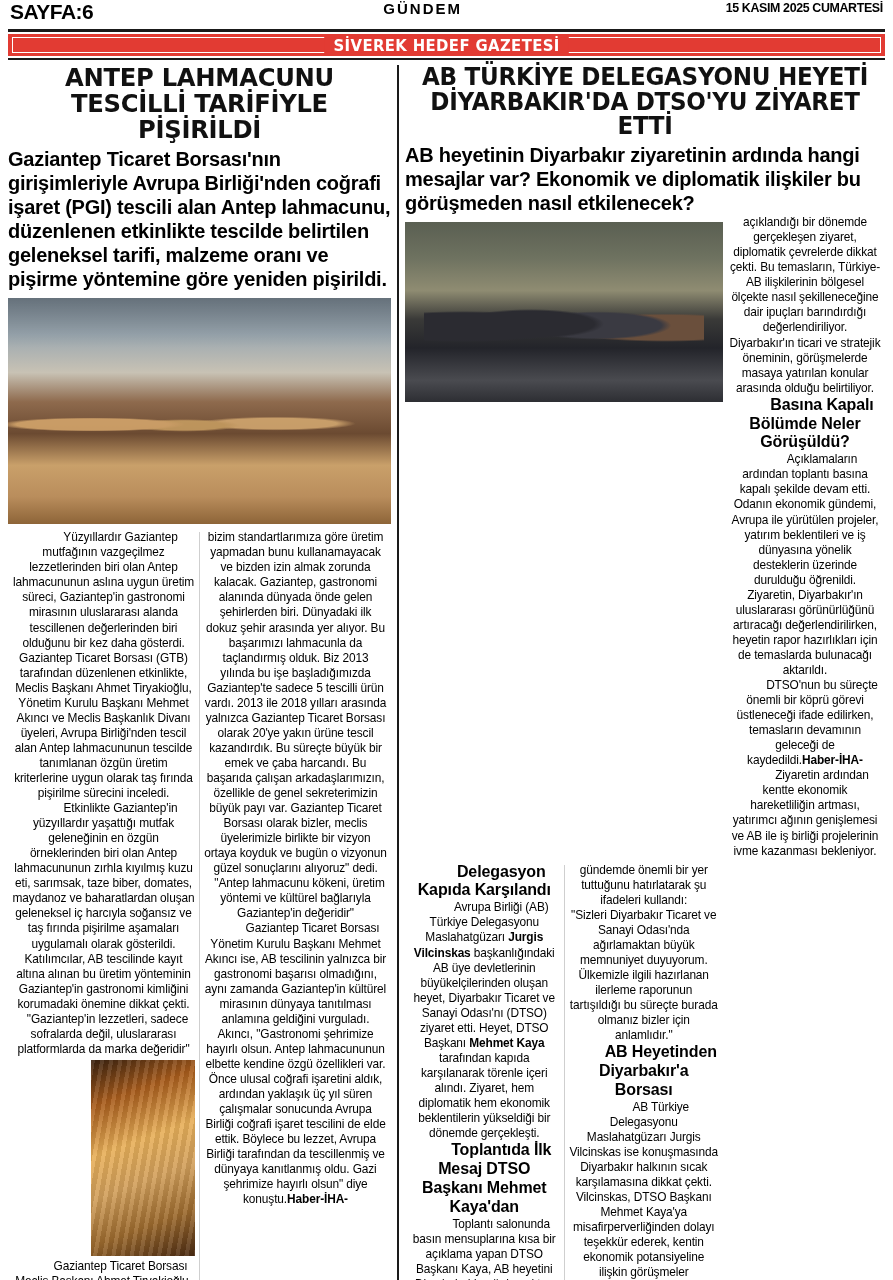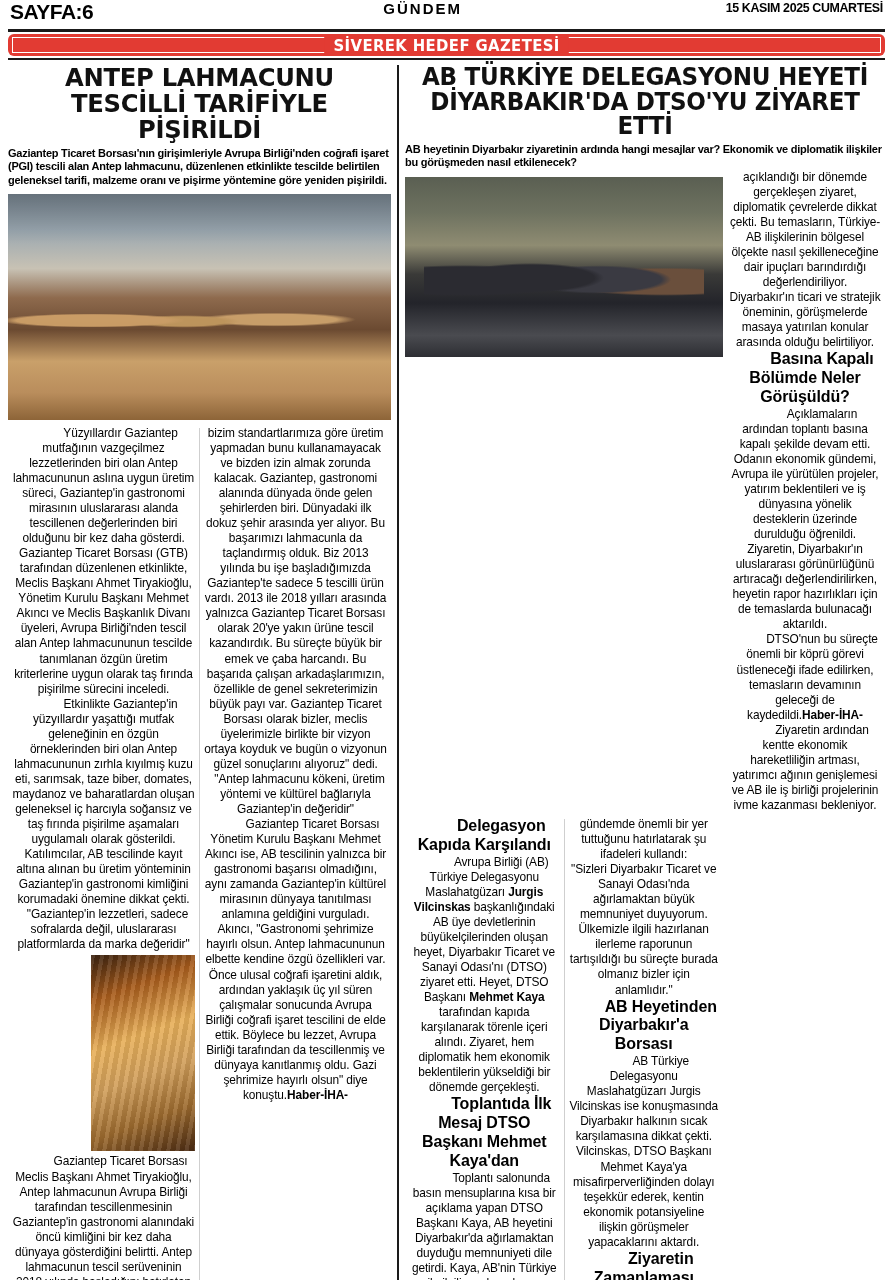--- a/index.html
+++ b/index.html
@@ -19,21 +19,21 @@
   }
   .masthead-page { font-size: 21px; font-weight: 700; letter-spacing: -0.5px; }
   .masthead-section { font-size: 15px; font-weight: 700; letter-spacing: 2px; margin-left: 40px; }
   .masthead-date { font-size: 13.5px; font-weight: 700; letter-spacing: -0.4px; transform: scaleX(0.92); transform-origin: right bottom; }
 
   .rule-thick { height: 3px; background: #1a1a1a; margin: 1px 2px 0 2px; }
 
   .banner-wrap {
     position: relative; height: 22px; margin: 2px 2px 0 2px;
     background: #e23b33;
-    display: flex; align-items: center; justify-content: center; border-radius: 6px;
+    display: flex; align-items: center; justify-content: center;
   }
   .banner-wrap::before, .banner-wrap::after {
     content: ""; position: absolute; top: 3px; bottom: 3px;
     border: 1.5px solid #ffffff;
   }
   .banner-wrap::before { left: 4px; right: 50.5%; }
   .banner-wrap::after { right: 4px; left: 50.5%; }
   .banner-text {
     position: relative; z-index: 3; background: #e23b33;
     color: #fff; font-size: 16px; font-weight: 700; letter-spacing: 0.4px;
@@ -56,21 +56,21 @@
   
   .hl {
     font-family: "DejaVu Sans", sans-serif;
     font-weight: 700; text-align: center; line-height: 1.03;
     letter-spacing: -0.3px; color: #111;
   }
   .hl-left { font-size: 25px; transform: scaleX(0.97); }
   .hl-right { font-size: 24px; transform: scaleX(0.96); }
 
   .deck {
-    font-size: 11px; font-weight: 700; line-height: 1.20;
+    font-size: 20px; font-weight: 700; line-height: 1.20;
     margin-top: 4px; letter-spacing: -0.25px;
   }
   .deck-left { margin-top: 5px; }
 
   
   .photo { position: relative; overflow: hidden; background: #caa; }
   .photo-lahmacun {
     width: 100%; height: 226px; margin-top: 7px;
     background:
       linear-gradient(180deg, rgba(0,0,0,.18), rgba(0,0,0,0) 22%),

